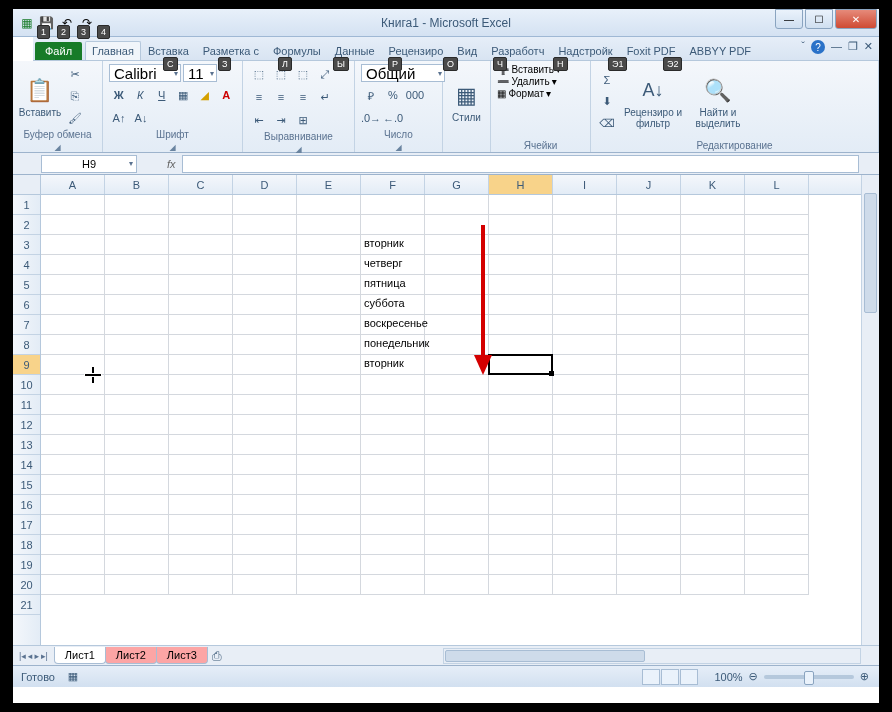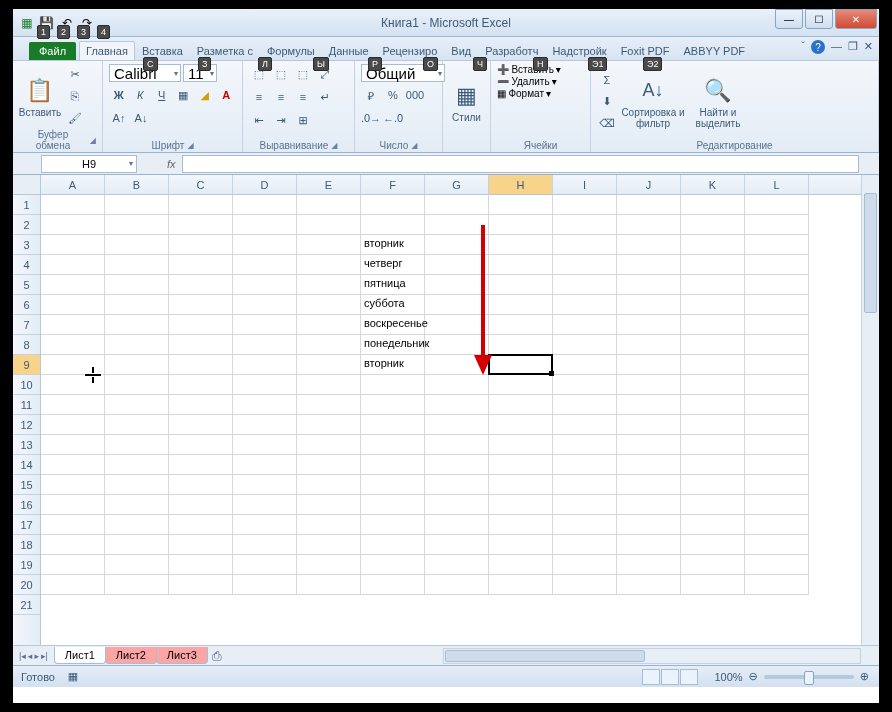--- a/index.html
+++ b/index.html
@@ -9,32 +9,32 @@
 
 .titlebar { height: 28px; background: linear-gradient(#e8f0fa, #d4e2f2); border-bottom: 1px solid #9fb8d4; display: flex; align-items: center; position: relative; }
 .qat { display: flex; align-items: center; gap: 4px; padding-left: 6px; }
 .qat-icon { width: 16px; height: 16px; display: flex; align-items: center; justify-content: center; font-size: 12px; }
 .title-text { position: absolute; left: 50%; transform: translateX(-50%); font-size: 12px; color: #3c5a78; }
 .win-controls { position: absolute; right: 0; top: 0; display: flex; }
 .win-btn { width: 28px; height: 20px; border: 1px solid #8aa4c0; border-radius: 0 0 3px 3px; margin-right: 2px; display: flex; align-items: center; justify-content: center; font-size: 10px; background: linear-gradient(#eaf2fb, #cfdff0); }
 .win-btn.close { background: linear-gradient(#e68a7a, #cf4a33); color: #fff; width: 42px; }
 
 
-.ribbon-tabs { height: 24px; background: linear-gradient(#e6eef8, #d8e4f2); display: flex; align-items: flex-end; padding-left: 16px; border-bottom: 1px solid #b5c8dc; position: relative; }
+.ribbon-tabs { height: 24px; background: linear-gradient(#e6eef8, #d8e4f2); display: flex; align-items: flex-end; padding-left: 2px; border-bottom: 1px solid #b5c8dc; position: relative; margin-left: 20px; }
 .file-tab { background: #177b28; color: #fff; padding: 3px 10px; font-size: 11px; border-radius: 2px 2px 0 0; margin-right: 3px; cursor: pointer; }
 .tab { padding: 3px 6px; font-size: 11px; color: #3c5a78; cursor: pointer; border: 1px solid transparent; border-bottom: none; white-space: nowrap; }
 .tab.active { background: #f1f5fa; border-color: #b5c8dc; border-radius: 2px 2px 0 0; }
 .help-area { position: absolute; right: 6px; top: 3px; display: flex; gap: 6px; font-size: 11px; color: #3c5a78; }
 .help-ico { width: 14px; height: 14px; border-radius: 50%; background: #2a72c8; color: #fff; display: flex; align-items: center; justify-content: center; font-size: 10px; }
 
 
 .ribbon { height: 92px; background: linear-gradient(#f4f7fb, #e3ecf6); border-bottom: 1px solid #9db3cc; display: flex; }
 .group { border-right: 1px solid #c3d3e4; padding: 3px 6px 1px 6px; display: flex; flex-direction: column; position: relative; }
 .group-body { flex: 1; display: flex; gap: 4px; }
-.group-label { font-size: 10px; color: #5a7290; text-align: center; padding-top: 1px; display: flex; align-items: center; justify-content: center; gap: 3px; }
+.group-label { font-size: 10px; color: #5a7290; text-align: center; padding-top: 1px; display: flex; align-items: center; justify-content: center; gap: 3px; flex-direction: column; }
 .group-label .dlg { font-size: 8px; color: #6a84a0; }
 .big-btn { display: flex; flex-direction: column; align-items: center; justify-content: center; width: 42px; cursor: pointer; font-size: 10px; color: #3c5a78; text-align: center; }
 .big-btn .ico { width: 32px; height: 32px; display: flex; align-items: center; justify-content: center; font-size: 22px; }
 .mini-col { display: flex; flex-direction: column; gap: 2px; justify-content: center; }
 .mini-btn { width: 20px; height: 20px; display: flex; align-items: center; justify-content: center; font-size: 11px; cursor: pointer; color: #3c5a78; }
 .mini-row { display: flex; gap: 2px; align-items: center; }
 .combo { height: 18px; border: 1px solid #a8bdd4; background: #fff; font-size: 15px; padding: 0 14px 0 4px; display: flex; align-items: center; position: relative; }
 .combo::after { content: '▾'; position: absolute; right: 2px; font-size: 8px; color: #5a7290; }
 .keytip { position: absolute; background: #4a4a4a; color: #fff; font-size: 9px; padding: 0 3px; border-radius: 2px; border: 1px solid #2a2a2a; line-height: 12px; z-index: 10; }
 
@@ -261,21 +261,21 @@
 
     <div class="group" style="flex:1">
       <div class="group-body">
         <div class="mini-col">
           <div class="mini-btn">Σ</div>
           <div class="mini-btn">⬇</div>
           <div class="mini-btn">⌫</div>
         </div>
         <div class="big-btn" style="width:64px">
           <div class="ico" style="font-size:18px">A↓</div>
-          <span>Сортировка и фильтр</span>
+          <span>Рецензиро и фильтр</span>
         </div>
         <div class="big-btn" style="width:58px">
           <div class="ico">🔍</div>
           <span>Найти и выделить</span>
         </div>
       </div>
       <div class="group-label">Редактирование</div>
     </div>
   </div>
 

